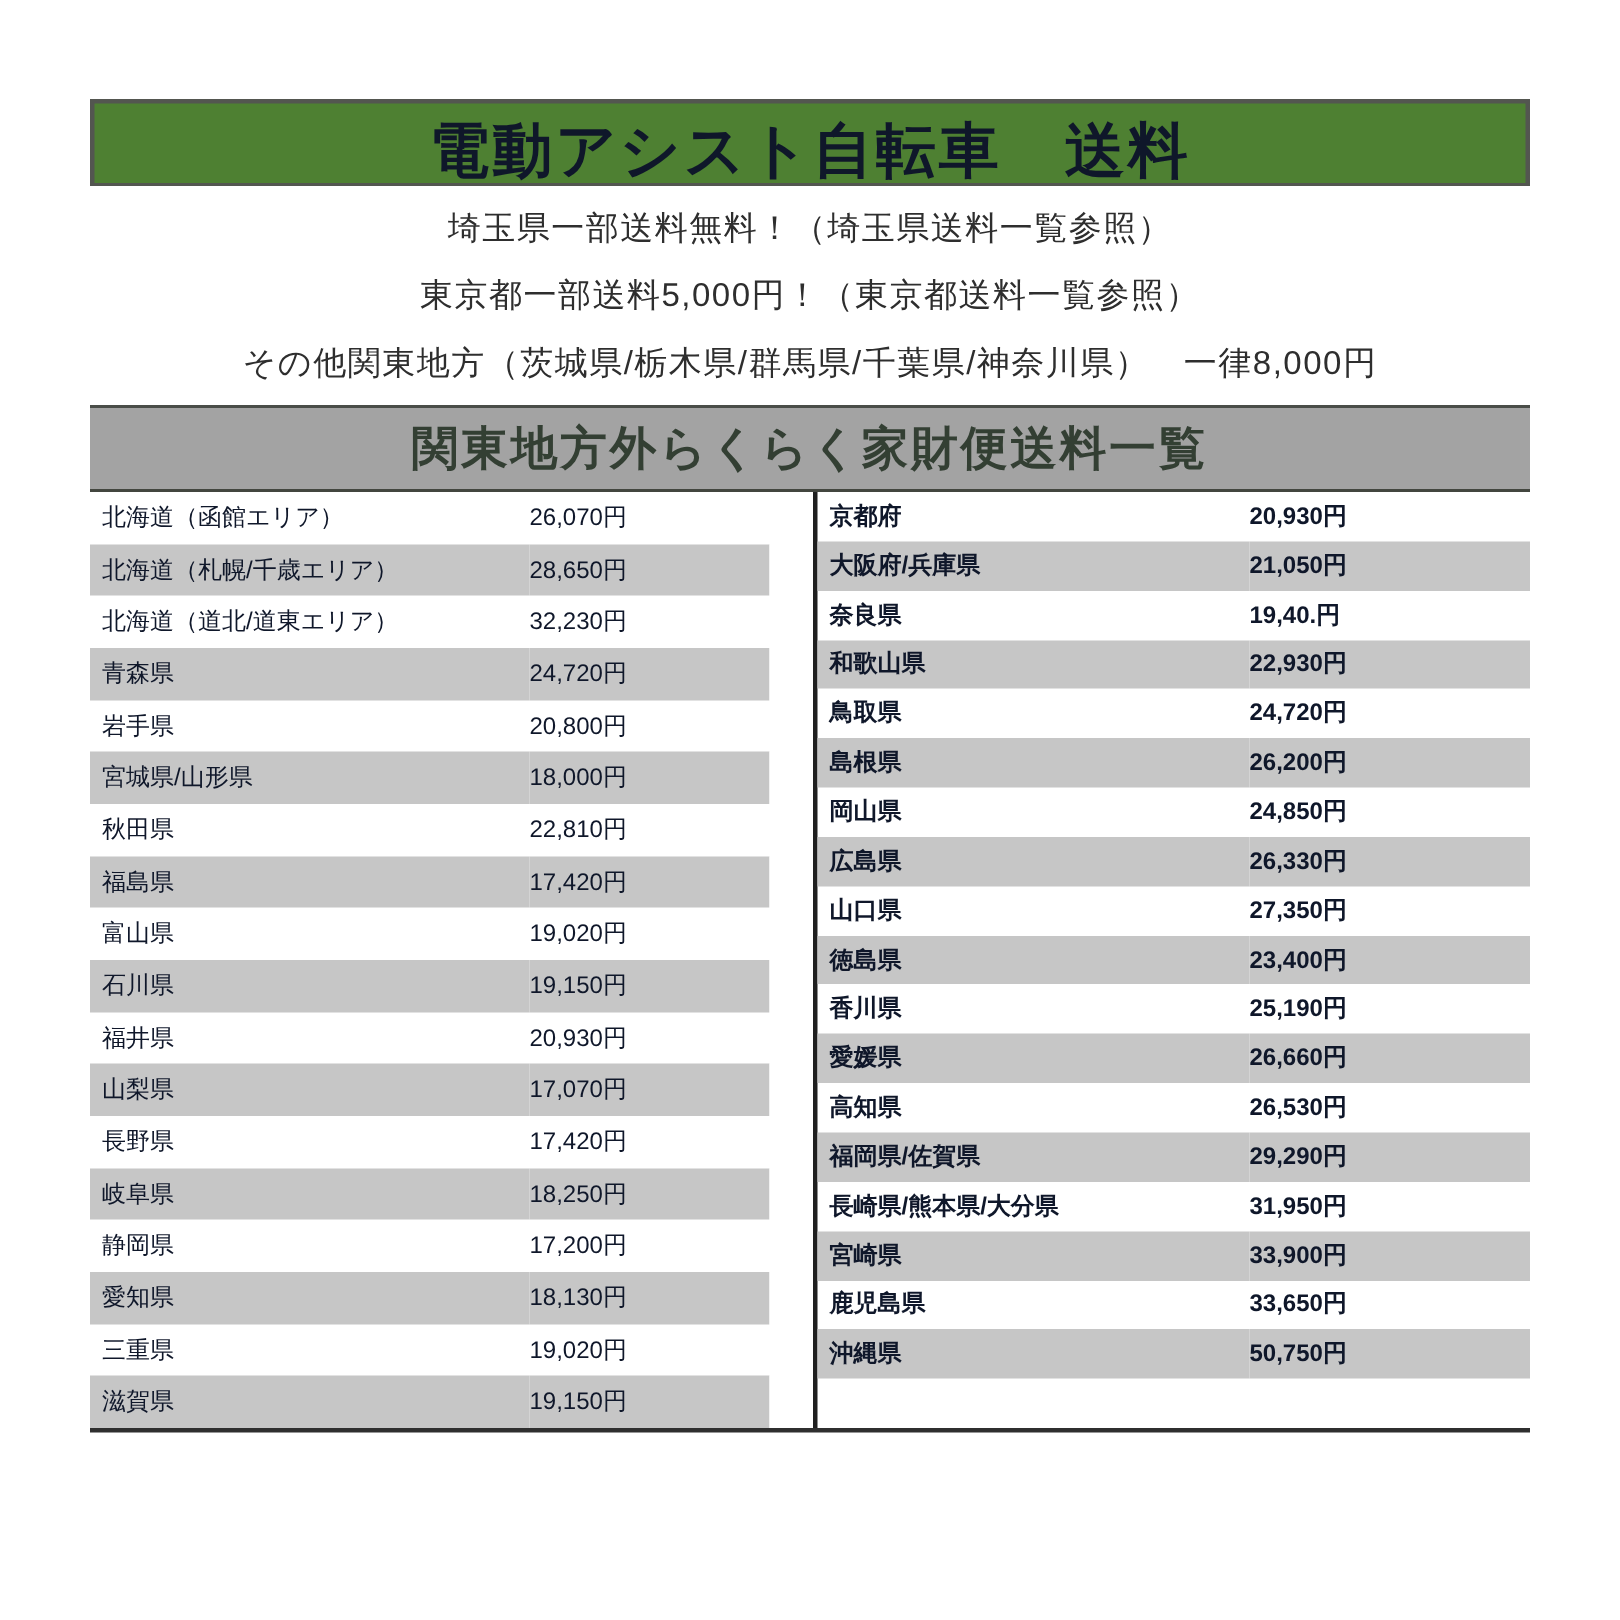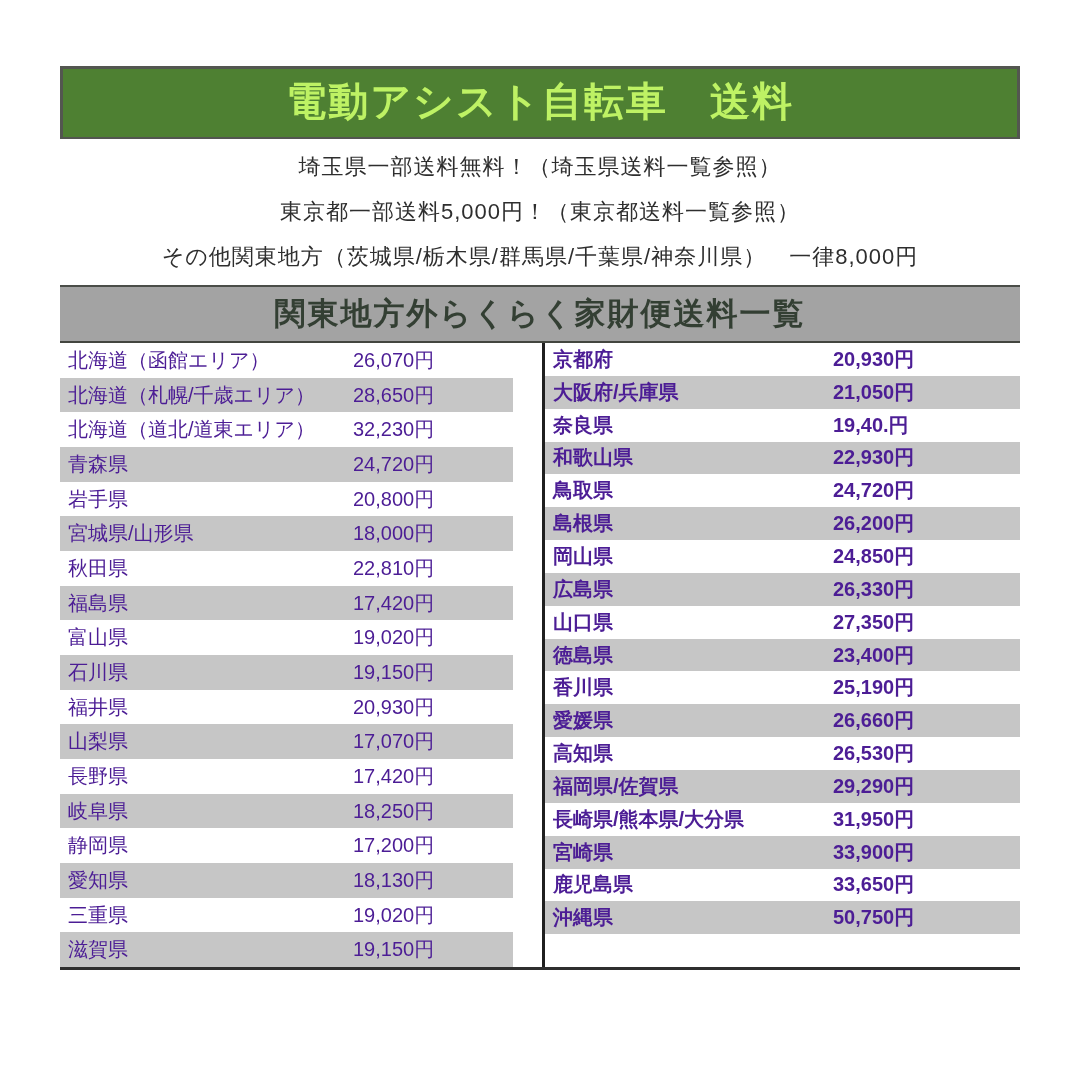--- a/index.html
+++ b/index.html
@@ -13,25 +13,25 @@
   }
   .frame {
     position: absolute;
     left: 60px;
     top: 66px;
     width: 960px;
   }
   .main-header {
     box-sizing: border-box;
     width: 960px;
-    height: 73px;
+    height: 58px;
     background: #4e8032;
     border: 3px solid #535650;
     border-bottom-width: 2px;
-    color: #bef264;
+    color: #0f172a;
     font-size: 40px;
     font-weight: bold;
     text-align: center;
     line-height: 64px;
     letter-spacing: 2px;
   }
   .notes {
     box-sizing: border-box;
     height: 146px;
     display: flex;
@@ -71,22 +71,22 @@
     display: flex;
     flex-direction: column;
     height: 100%;
   }
   .half.left { width: 482px; }
   .half.right { flex: 1; border-left: 3px solid #1f1f1f; font-weight: bold; }
   .trow {
     flex: 1;
     display: flex;
     align-items: stretch;
-    font-size: 20px;
-    color: #4c1d95;
+    font-size: 16px;
+    color: #0f172a;
     text-align: center;
   }
   .cell {
     display: flex;
     align-items: center;
     box-sizing: border-box;
   }
   .cell.name { padding-left: 8px; }
   .left .cell.name  { width: 293px; }
   .left .cell.price { width: 160px; }

